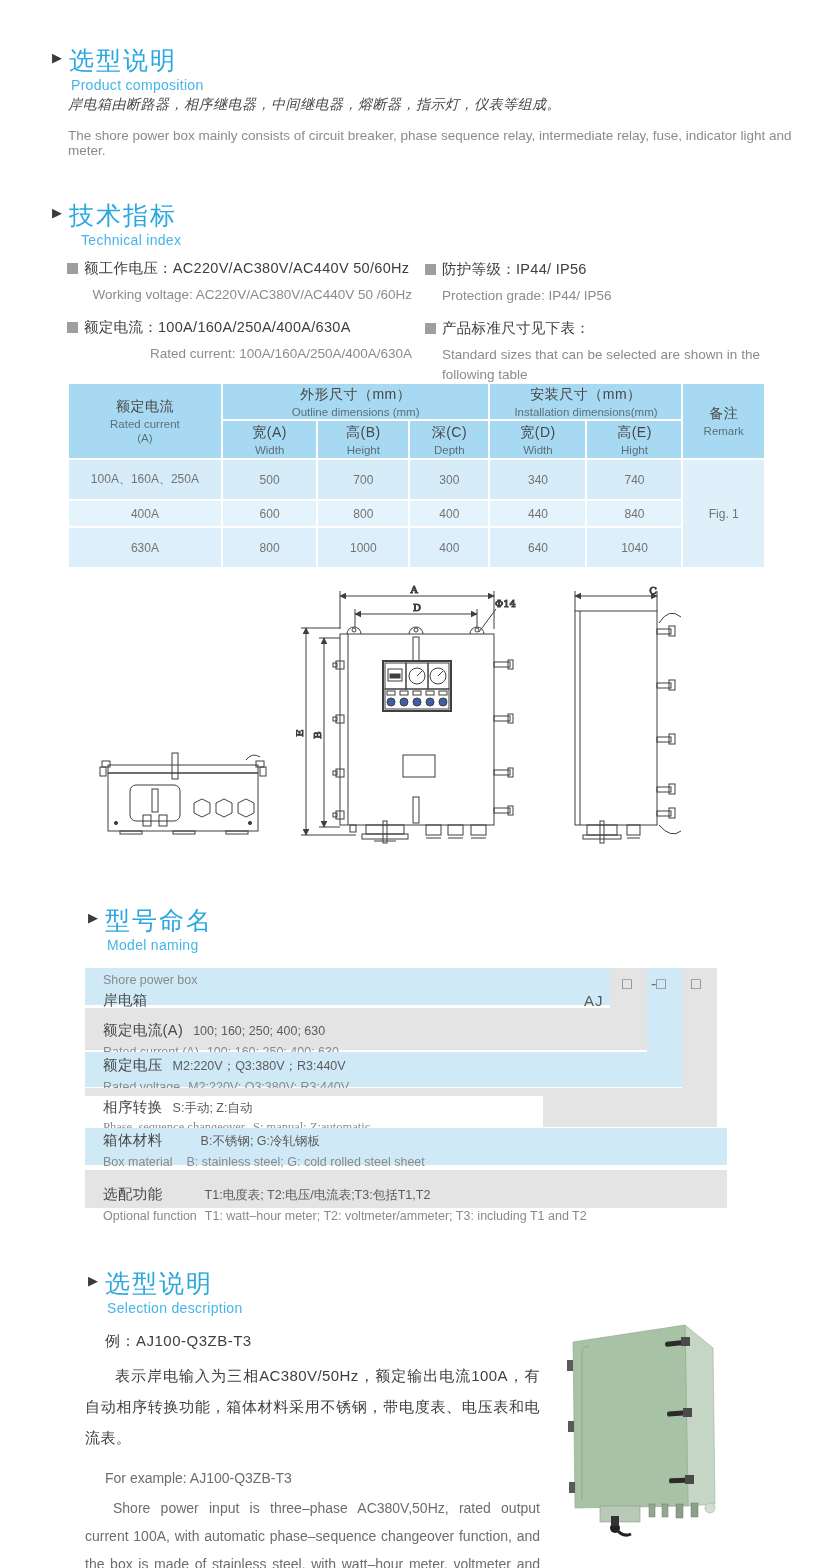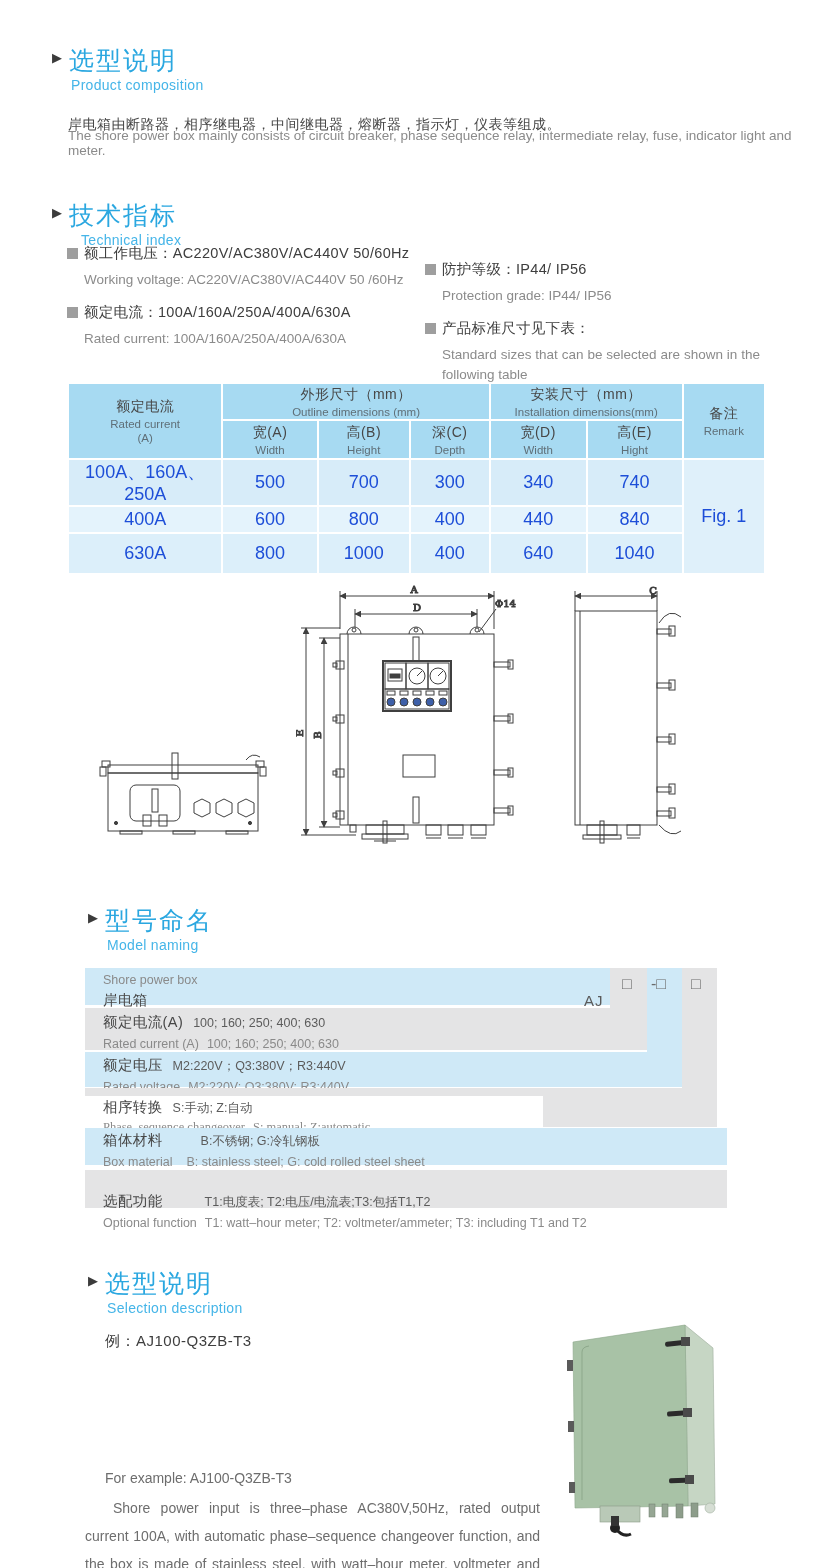--- a/index.html
+++ b/index.html
@@ -24,21 +24,21 @@
   
   table.dim{position:absolute;left:67px;top:382px;width:699px;border-collapse:separate;border-spacing:2px;}
   table.dim td{text-align:center;vertical-align:middle;padding:0;}
   td.h{background:#a7daf2;}
   td.b1{background:#d7ecf9;}
   td.b2{background:#e4f3fc;}
   td.b3{background:#dceffa;}
   td.rk{background:#dff0fa;}
   .h .zh{color:#474747;font-size:14px;letter-spacing:.5px;}
   .h .en{color:#5f6f78;font-size:11.5px;margin-top:2px;}
-  .cell-v{color:#1d4ed8;font-size:18px;}
+  .cell-v{color:#737373;font-size:12px;}
   
   .draw-wrap{position:absolute;left:68px;top:583px;width:694px;height:300px;}
   .dv{position:absolute;}
   svg text.dimlab{font-family:"DejaVu Serif","Liberation Serif",serif;font-size:10px;fill:#222;}
   
   .naming{position:absolute;left:85px;top:968px;width:660px;height:240px;}
   .nrow{position:absolute;left:0;box-sizing:border-box;padding:3px 0 0 18px;}
   .n-blue{background:#cfe9f7;}
   .n-gray{background:#e4e4e5;}
   .nlab-zh{color:#474747;font-size:14.5px;letter-spacing:.4px;}
@@ -66,34 +66,34 @@
 
   <div class="sec-head" style="left:52px;top:45px;">
     <div class="row">
       <span class="marker">▶</span>
       <div>
         <div class="t-zh">选型说明</div>
         <div class="t-en" style="margin-left:2px;">Product  composition</div>
       </div>
     </div>
   </div>
-  <div class="p-zh" style="top:116px;">岸电箱由断路器，相序继电器，中间继电器，熔断器，指示灯，仪表等组成。</div>
+  <div class="p-zh" style="top:96px;font-style:italic;">岸电箱由断路器，相序继电器，中间继电器，熔断器，指示灯，仪表等组成。</div>
   <div class="p-en" style="top:128px;">The shore power box mainly consists of circuit breaker, phase sequence relay, intermediate relay, fuse, indicator light and meter.</div>
 
   <div class="sec-head" style="left:52px;top:200px;">
     <div class="row">
       <span class="marker">▶</span>
       <div>
         <div class="t-zh">技术指标</div>
         <div class="t-en" style="margin-left:12px;">Technical index</div>
       </div>
     </div>
   </div>
 
-  <div class="spec" style="left:67px;top:244px;">
+  <div class="spec" style="left:67px;top:259px;text-align:right;">
     <div class="spec-item">
       <div class="spec-zh">
           <span class="bullet"></span>
         <span>额工作电压：AC220V/AC380V/AC440V  50/60Hz</span>
         </div>
       <div class="spec-en">Working voltage: AC220V/AC380V/AC440V 50 /60Hz</div>
     </div>
     <div class="spec-item">
       <div class="spec-zh">
           <span class="bullet"></span>
@@ -367,40 +367,40 @@
   <div class="naming">
 
     <div class="ncol n-gray" style="left:525px;width:37px;height:82px;"></div>
     <div class="ncol n-blue" style="left:562px;width:35px;height:119px;"></div>
     <div class="ncol n-gray" style="left:597px;width:35px;height:159px;"></div>
 
     <div class="nrow n-blue" style="top:0;height:37px;width:525px;padding-top:1px;">
       <div class="nline"><span class="nlab-en">Shore power box</span></div>
       <div class="nline"><span class="nlab-zh">岸电箱</span></div>
     </div>
-    <div class="nrow n-gray" style="top:40px;height:42px;padding-top:4px;width:562px;">
+    <div class="nrow n-gray" style="top:40px;height:42px;padding-top:12px;width:562px;">
       <div class="nline"><span class="nlab-zh">额定电流(A)</span><span class="ndesc-zh">100; 160; 250; 400; 630</span></div>
       <div class="nline"><span class="nlab-en">Rated current (A)</span><span class="ndesc-en">100; 160; 250; 400; 630</span></div>
     </div>
     <div class="nrow n-blue" style="top:84px;height:35px;width:597px;">
       <div class="nline"><span class="nlab-zh">额定电压</span><span class="ndesc-zh">M2:220V；Q3:380V；R3:440V</span></div>
       <div class="nline"><span class="nlab-en">Rated voltage</span><span class="ndesc-en">M2:220V;  Q3:380V;  R3:440V</span></div>
     </div>
     <div class="nrow n-gray" style="top:120px;height:39px;width:632px;padding:0;">
       <div class="white-inset"></div>
       <div style="position:relative;padding:9px 0 0 18px;">
         <div class="nline"><span class="nlab-zh">相序转换</span><span class="ndesc-zh">S:手动; Z:自动</span></div>
         <div class="nline" style="line-height:15px;font-family:Liberation Serif, serif;"><span class="nlab-en">Phase–sequence changeover</span><span class="ndesc-en">S: manual;  Z:automatic</span></div>
       </div>
     </div>
     <div class="nrow n-blue" style="top:160px;height:37px;padding-top:2px;width:642px;">
       <div class="nline"><span class="nlab-zh">箱体材料</span><span class="ndesc-zh" style="margin-left:38px;">B:不锈钢;  G:冷轧钢板</span></div>
       <div class="nline"><span class="nlab-en">Box material</span><span class="ndesc-en" style="margin-left:14px;">B: stainless steel; G: cold rolled steel sheet</span></div>
     </div>
-    <div class="nrow n-gray" style="top:202px;height:38px;padding-top:21px;width:642px;">
+    <div class="nrow n-gray" style="top:202px;height:38px;padding-top:14px;width:642px;">
       <div class="nline"><span class="nlab-zh">选配功能</span><span class="ndesc-zh" style="margin-left:42px;">T1:电度表;  T2:电压/电流表;T3:包括T1,T2</span></div>
       <div class="nline"><span class="nlab-en">Optional function</span><span class="ndesc-en">T1: watt–hour meter; T2: voltmeter/ammeter; T3: including T1 and T2</span></div>
     </div>
 
     <span class="code-aj">AJ</span>
     <span class="ph" style="left:537px;">□</span>
     <span class="ph" style="left:566px;">-□</span>
     <span class="ph" style="left:606px;">□</span>
   </div>
 
@@ -408,20 +408,21 @@
     <div class="row">
       <span class="marker">▶</span>
       <div>
         <div class="t-zh">选型说明</div>
         <div class="t-en" style="margin-left:2px;">Selection description</div>
       </div>
     </div>
   </div>
 
   <div class="sel-ex-zh" style="top:1332px;">例：AJ100-Q3ZB-T3</div>
+  <div class="sel-p-zh" style="top:1360px;">表示岸电输入为三相AC380V/50Hz，额定输出电流100A，有自动相序转换功能，箱体材料采用不锈钢，带电度表、电压表和电流表。</div>
   <div class="sel-ex-en" style="top:1470px;">For example: AJ100-Q3ZB-T3</div>
   <div class="sel-p-en" style="top:1494px;">Shore power input is three–phase AC380V,50Hz, rated output current 100A, with automatic phase–sequence changeover function, and the box is made of stainless steel, with watt–hour meter, voltmeter and ammeter.</div>
 
   <svg class="photo" viewBox="0 0 285 268">
     <polygon points="28,44 140,27 168,50 56,64" fill="#e8ece6"></polygon>
     <polygon points="140,27 168,50 170,206 143,208" fill="#c6d6c4" stroke="#9fae9d" stroke-width="0.6"></polygon>
     <polygon points="28,44 140,27 143,208 30,210" fill="#a8c2a6" stroke="#8da88b" stroke-width="0.6"></polygon>
     <path d="M37,54 q0,-5 7,-6 M37,54 L37,202" stroke="#8da88b" stroke-width="1" fill="none"></path>
     <g>
       <rect x="120" y="43" width="18" height="5" rx="2" fill="#2b2b2b" transform="rotate(-6 129 45)"></rect>

